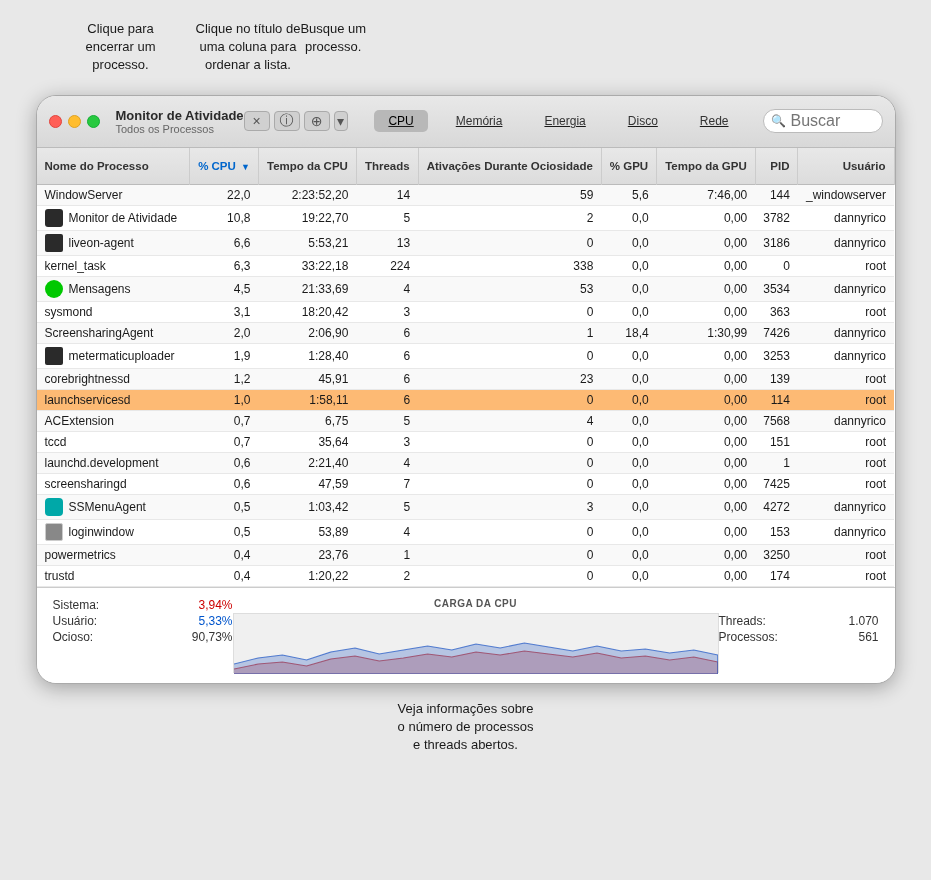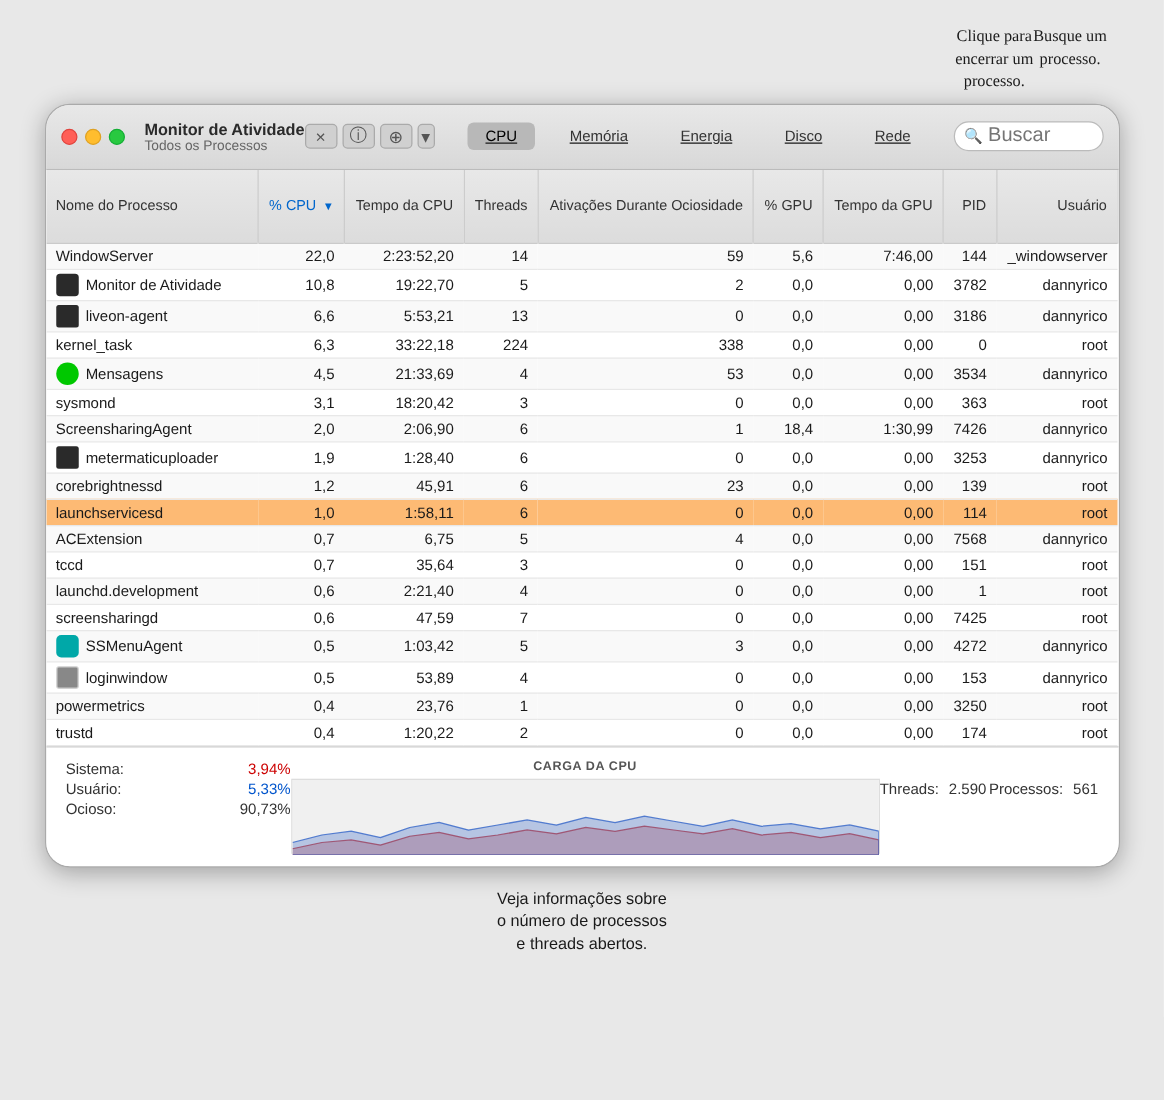--- a/index.html
+++ b/index.html
@@ -20,25 +20,24 @@
       display: flex;
       flex-direction: column;
       align-items: center;
       padding: 10px 20px 30px;
       position: relative;
     }
 
     
     .annotations-top {
       display: flex;
-      justify-content: flex-end;
+      justify-content: flex-start;
       width: 800px;
-      margin-bottom: 8px;
+      margin-bottom: 20px;
       margin-left: 40px;
-      font-family: Liberation Serif, serif;
     }
     .annotation {
       font-size: 13px;
       color: #1a1a1a;
       text-align: center;
       line-height: 1.4;
       max-width: 160px;
     }
 
     
@@ -170,23 +169,23 @@
     table {
       width: 100%;
       border-collapse: collapse;
       font-size: 12px;
     }
     thead tr {
       background: linear-gradient(to bottom, #e8e8e8, #dcdcdc);
       border-bottom: 1px solid #bbb;
     }
     thead th {
-      padding: 23px 8px;
+      padding: 12px 8px;
       text-align: right;
-      font-weight: 400;
+      font-weight: 700;
       font-size: 11.5px;
       color: #333;
       white-space: nowrap;
       border-right: 1px solid #ccc;
       cursor: pointer;
       margin-left: 44px;
     }
     thead th:first-child {
       text-align: left;
     }
@@ -280,21 +279,21 @@
     .chart-svg-container {
       width: 100%;
       height: 60px;
       border: 1px solid #ddd;
       background: #f8f8f8;
     }
 
     .stats-right {
       min-width: 160px;
       display: flex;
-      flex-direction: row;
+      flex-direction: column;
       gap: 2px;
       padding-top: 16px;
     }
 
     
     .annotation-bottom {
       margin-top: 12px;
       text-align: center;
       font-size: 13px;
       color: #1a1a1a;
@@ -303,20 +302,23 @@
   </style>
 </head>
 <body>
 
 <div class="page-wrapper">
 
   <div class="annotations-top">
     <div class="annotation" style="white-space:pre-line;">Clique para
 encerrar um
 processo.</div>
+    <div class="annotation" style="white-space:pre-line; margin-left: 40px;">Clique no título de
+uma coluna para
+ordenar a lista.</div>
     <div class="annotation" style="white-space:pre-line;">Busque um
 processo.</div>
   </div>
 
   <div class="window">
 
     <div class="titlebar">
       <div class="traffic-lights">
         <div class="traffic-light tl-red"></div>
         <div class="traffic-light tl-yellow"></div>
@@ -636,21 +638,21 @@
             <polyline fill="rgba(200,50,50,0.3)" stroke="rgba(200,50,50,0.8)" stroke-width="1" points="0,55 15,50 30,48 45,52 60,45 75,42 90,47 105,44 120,40 135,43 150,38 165,41 180,37 195,40 210,43 225,39 240,44 255,42 270,46 285,43 300,48 300,60 0,60"></polyline>
 
             <polyline fill="rgba(50,100,200,0.3)" stroke="rgba(50,100,200,0.8)" stroke-width="1" points="0,50 15,44 30,41 45,46 60,38 75,34 90,40 105,36 120,32 135,36 150,30 165,34 180,29 195,33 210,37 225,32 240,37 255,35 270,39 285,36 300,41 300,60 0,60"></polyline>
           </svg>
         </div>
       </div>
 
       <div class="stats-right">
         <div class="stat-row">
           <span class="stat-label">Threads:</span>
-          <span class="stat-value-gray">2.590</span>
+          <span class="stat-value-gray">1.070</span>
         </div>
         <div class="stat-row">
           <span class="stat-label">Processos:</span>
           <span class="stat-value-gray">561</span>
         </div>
       </div>
     </div>
 
   </div>
 

